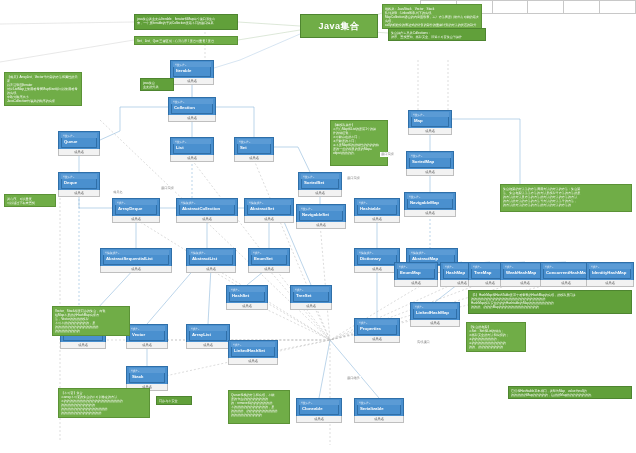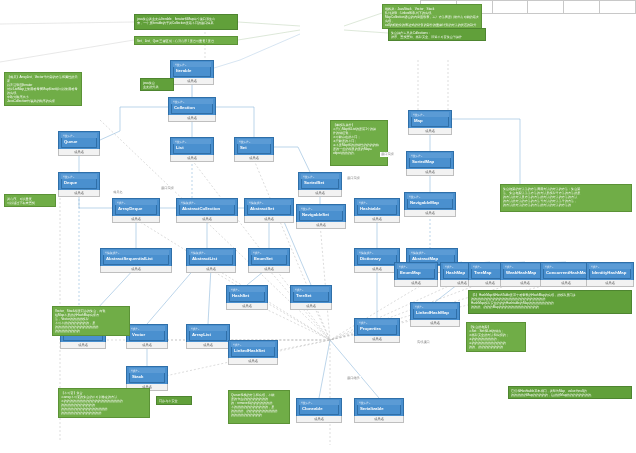--- a/index.html
+++ b/index.html
@@ -148,20 +148,23 @@
       <path d="M435 315 L330 340"></path>
       <path d="M320 223 L330 340"></path>
       <path d="M60 190 L60 440"></path>
       <path d="M205 20 L205 60"></path>
       <path d="M418 60 L418 110"></path>
       <path d="M330 340 L330 445"></path>
       <path d="M448 110 L448 60"></path>
     </g>
   </svg>
 
+  <div class="root" style="left:300px;top:14px;width:78px;height:24px;">
+    <span>Java集合</span>
+  </div>
 
   <div id="node-layer">
       <div class="node" style="left: 170px; top: 60px; width: 44px;">
         <div class="body">
        <div class="hdr">«接口» -</div>
        <div class="ttl">Iterable</div>
      </div>
      <div class="ftr">成员名</div>
       </div>
       <div class="node" style="left: 168px; top: 97px; width: 48px;">

